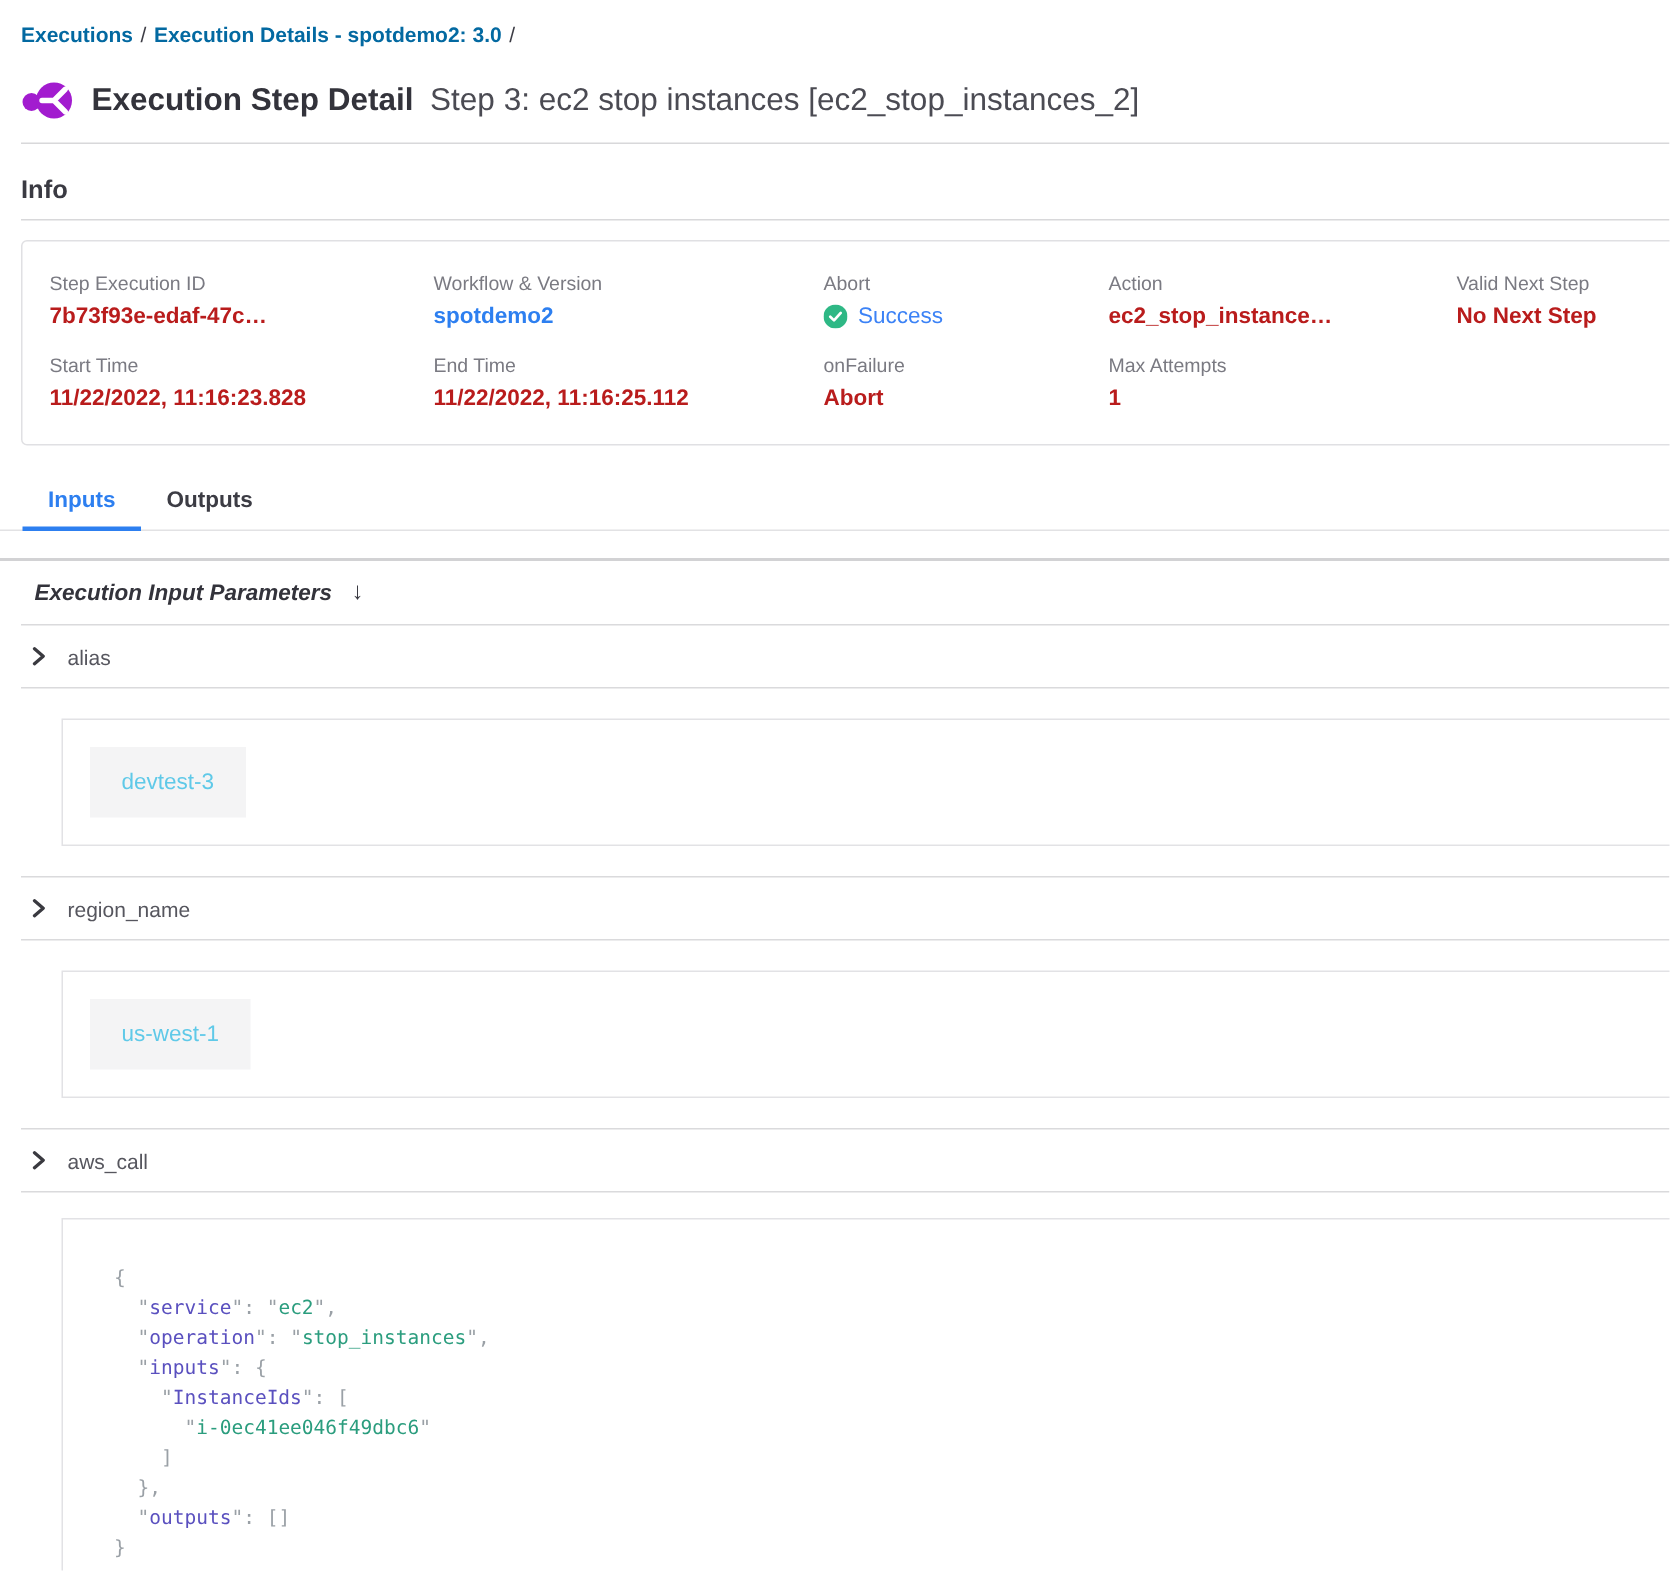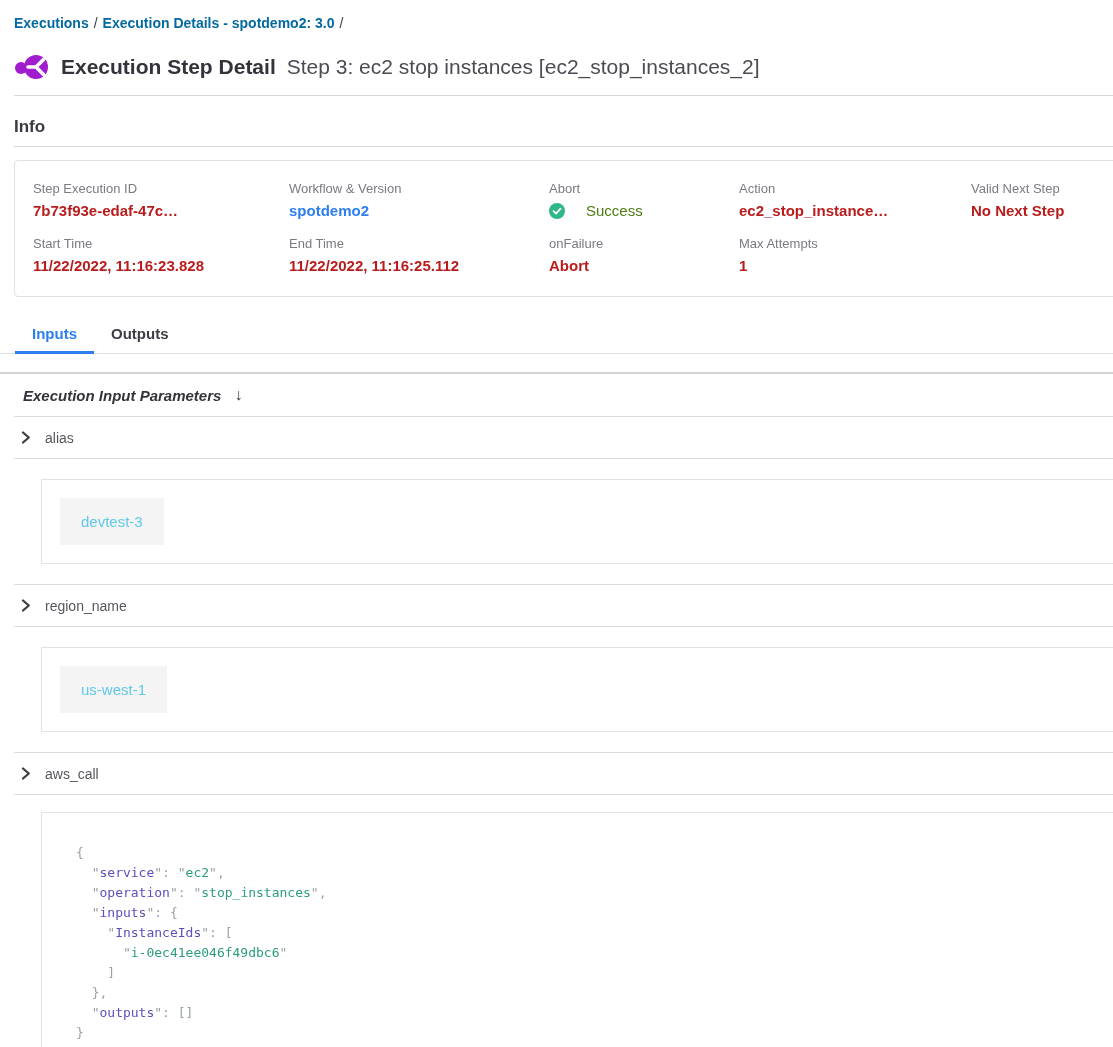--- a/index.html
+++ b/index.html
@@ -19,21 +19,21 @@
 
   
   .info-heading { margin: 21px 0 0 14px; font-size: 17px; color: #3a3a42; font-weight: bold; }
   .info-divider { height: 1px; background: #d8d8da; margin: 9px 0 0 14px; }
   .info-card { margin: 13px -20px 0 14px; border: 1px solid #e0e0e3; border-radius: 4px;
     padding: 20px 0 22px 18px; display: grid;
     grid-template-columns: 256px 260px 190px 232px 1fr; row-gap: 17px; }
   .flabel { font-size: 13px; color: #7a7a82; margin-bottom: 6px; }
   .fvalue { font-size: 15px; font-weight: 600; color: #b91c1c; }
   .fvalue.link { color: #2d7ff0; cursor: pointer; }
-  .fvalue.status { font-weight: 400; display: flex; align-items: center; gap: 21px; color: #4d7c0f; }
+  .fvalue.status { font-weight: 400; display: flex; align-items: center; gap: 7px; color: #3b82f6; }
 
   
   .tab-bar { margin-top: 22px; padding-left: 15px; display: flex; border-bottom: 1px solid #e2e2e4; }
   .tab { font-size: 15px; font-weight: 600; color: #3c3c44; padding: 6px 17px 9px 17px;
     cursor: pointer; border-bottom: 3px solid transparent; margin-bottom: -1px; }
   .tab.active { color: #2d7ff0; border-bottom-color: #2d7ff0; }
   .thick-divider { height: 2px; background: #d2d2d4; margin-top: 18px; }
 
   
   .params-header { height: 42px; display: flex; align-items: center; padding-left: 23px;

